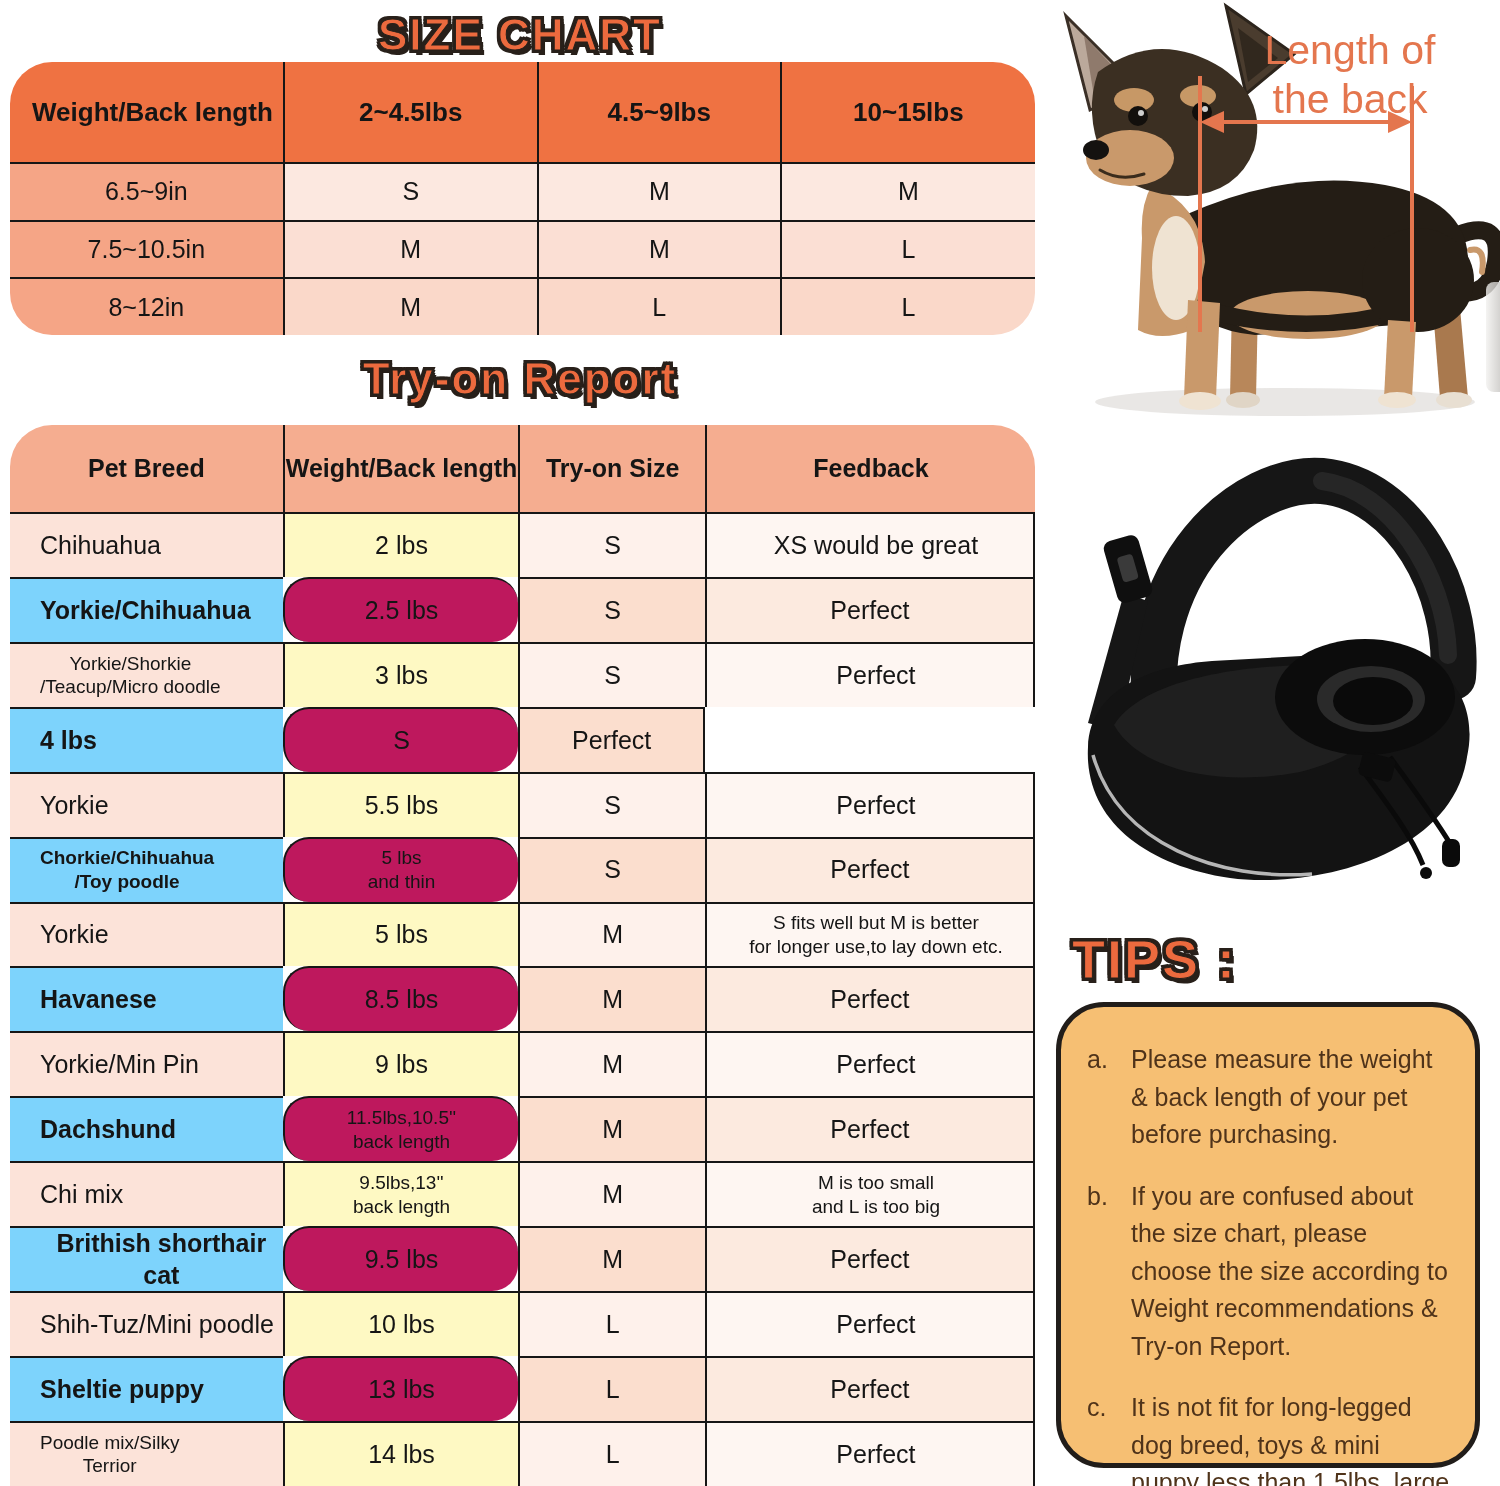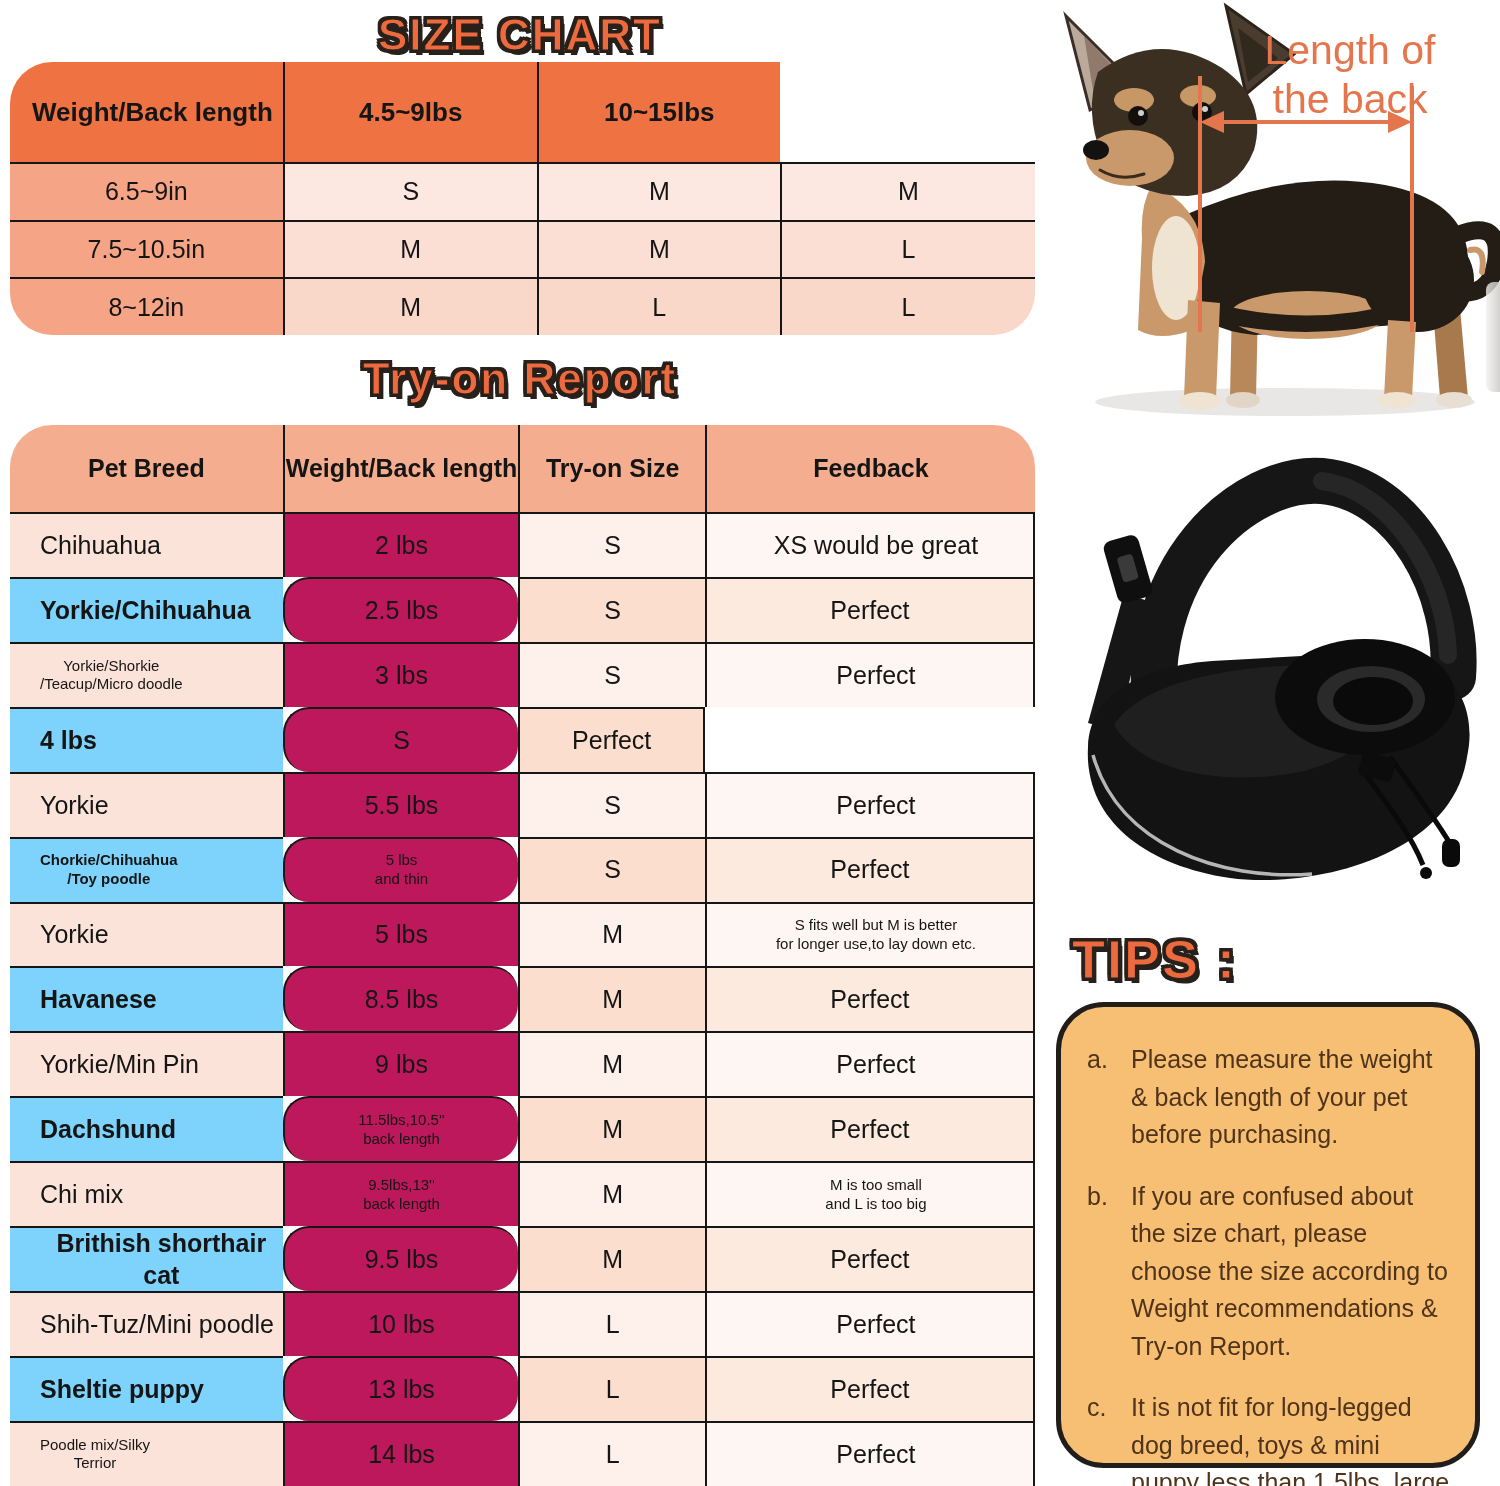--- a/index.html
+++ b/index.html
@@ -32,21 +32,21 @@
   .tips-title   { top: 928px; left: 1072px; font-size: 54px; }
 
   
   .ptable { position: absolute; left: 10px; width: 1025px; overflow: hidden; }
   .t-row  { display: grid; }
   .t-cell {
     display: flex; align-items: center; justify-content: center;
     text-align: center; white-space: pre-line;
     font-size: 25px; line-height: 1.25; color:#151515;
   }
-  .t-cell.multiline { font-size: 15px; }
+  .t-cell.multiline { font-size: 19px; }
 
   
   .size-table { top: 62px; border-radius: 42px; }
   .size-table .t-row  { grid-template-columns: 26.6% 24.8% 23.7% 24.9%; height: 57.7px; }
   .size-table .t-head { height: 100px; }
   .size-table .t-head .t-cell { background: #EF7242; font-weight: bold; font-size: 26px; }
   .size-table .t-head .t-cell:first-child { justify-content: flex-start; text-align:left; padding-left: 22px; }
   .size-table .t-body .t-cell { border-top: 2px solid #161616; }
   .size-table .t-cell + .t-cell { border-left: 2px solid #161616; }
   .size-table .t-body .t-cell:first-child { background: #F5A586; }
@@ -59,21 +59,21 @@
   .tryon-table .t-row  { grid-template-columns: 26.6% 23.0% 18.2% 32.2%; height: 64.93px; }
   .tryon-table .t-head { height: 87px; }
   .tryon-table .t-head .t-cell { background: #F5AD90; font-weight: bold; font-size: 25px; }
   .tryon-table .t-body .t-cell { border-top: 2px solid #161616; }
   .tryon-table .t-cell + .t-cell { border-left: 2px solid #161616; }
   .tryon-table .t-body .t-cell:last-child { border-right: 2px solid #161616; }
   .tryon-table .t-body .t-cell:first-child {
     justify-content: flex-start; text-align: center; padding-left: 30px;
   }
   .tryon-table .t-body.light .t-cell:nth-child(1) { background:#FCE3D9; }
-  .tryon-table .t-body.light .t-cell:nth-child(2) { background:#be185d; }
+  .tryon-table .t-body.light .t-cell:nth-child(2) { background:#fef9c3; }
   .tryon-table .t-body.light .t-cell:nth-child(3) { background:#FEF1EB; }
   .tryon-table .t-body.light .t-cell:nth-child(4) { background:#FEF6F2;padding-left:12px; }
   .tryon-table .t-body.dark .t-cell:nth-child(1) { background:#7dd3fc;font-weight:bold; }
   .tryon-table .t-body.dark .t-cell:nth-child(2) { background:#be185d;border-radius:26px; }
   .tryon-table .t-body.dark .t-cell:nth-child(3) { background:#FBDECE; }
   .tryon-table .t-body.dark .t-cell:nth-child(4) { background:#FCEADF; }
 
   
   .dog-wrap { position: absolute; left: 1040px; top: 0; width: 460px; height: 420px; }
   .dog-wrap svg { position:absolute; inset:0; }
@@ -102,20 +102,21 @@
   }
 </style>
 </head>
 <body>
 
 <div class="bubble-title size-title">SIZE CHART</div>
 
 <div class="ptable size-table">
     <div class="t-row t-head">
       <div class="t-cell">Weight/Back length</div>
+      <div class="t-cell">2~4.5lbs</div>
       <div class="t-cell">4.5~9lbs</div>
       <div class="t-cell">10~15lbs</div>
     </div>
     <div class="t-row t-body r0">
       <div class="t-cell">6.5~9in</div>
       <div class="t-cell">S</div>
       <div class="t-cell">M</div>
       <div class="t-cell">M</div>
     </div>
     <div class="t-row t-body r1">

